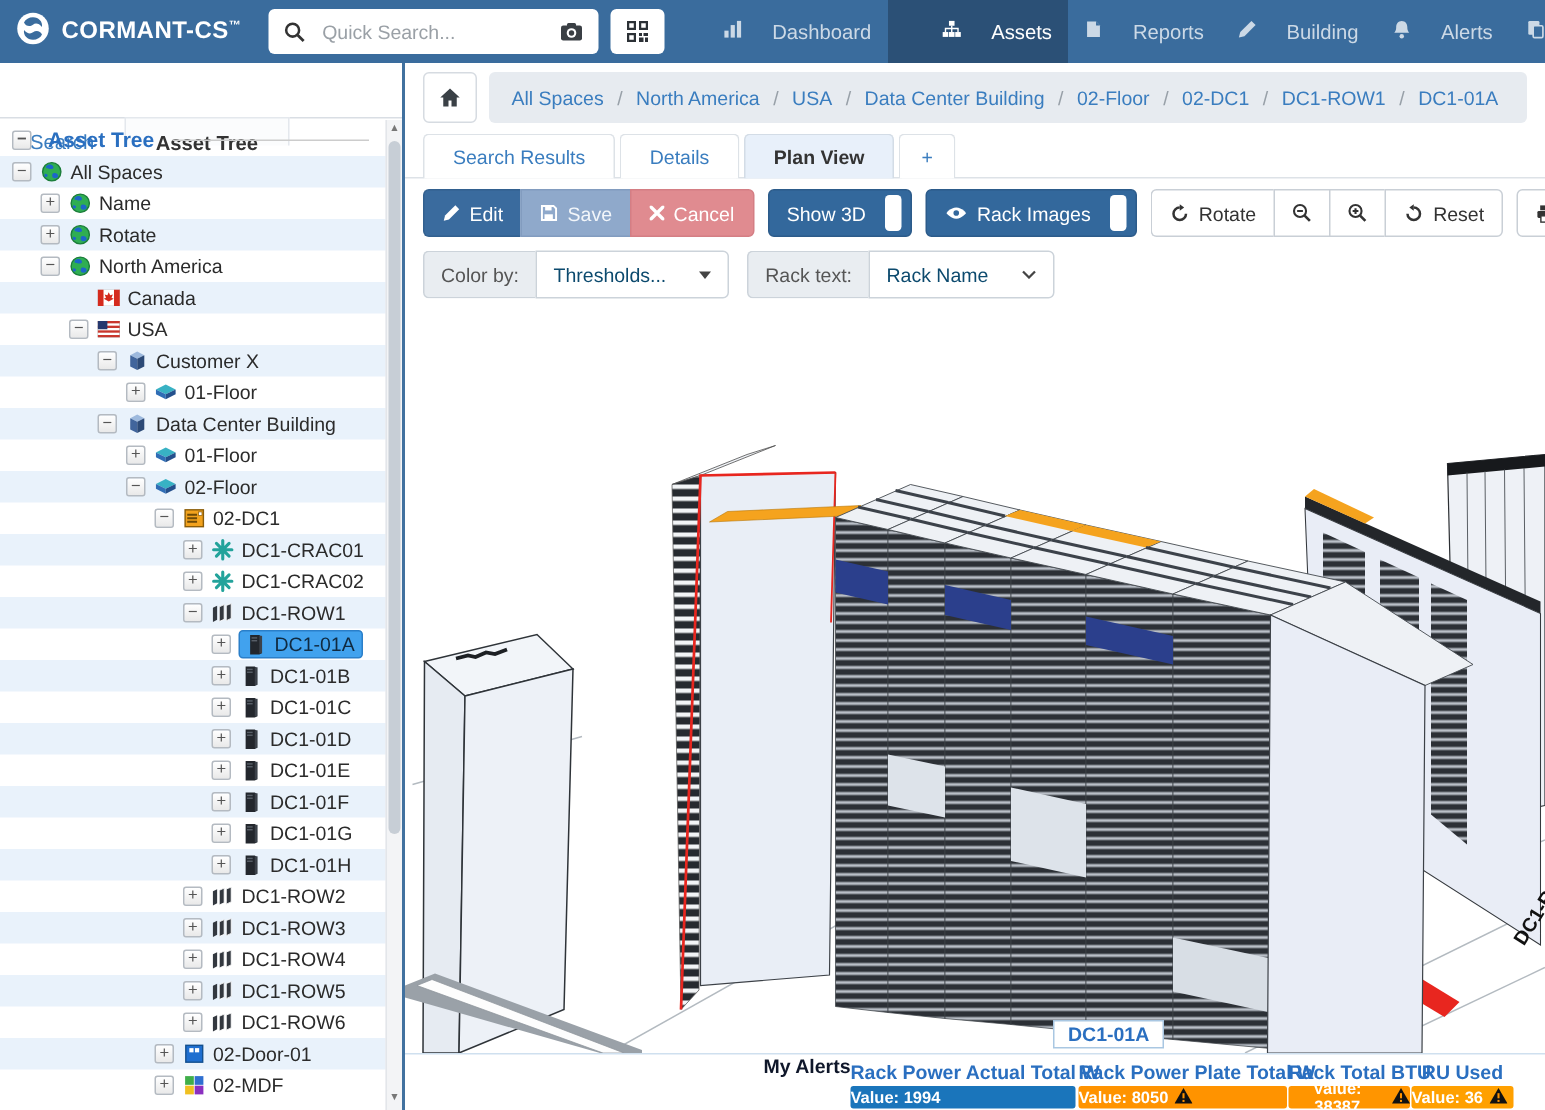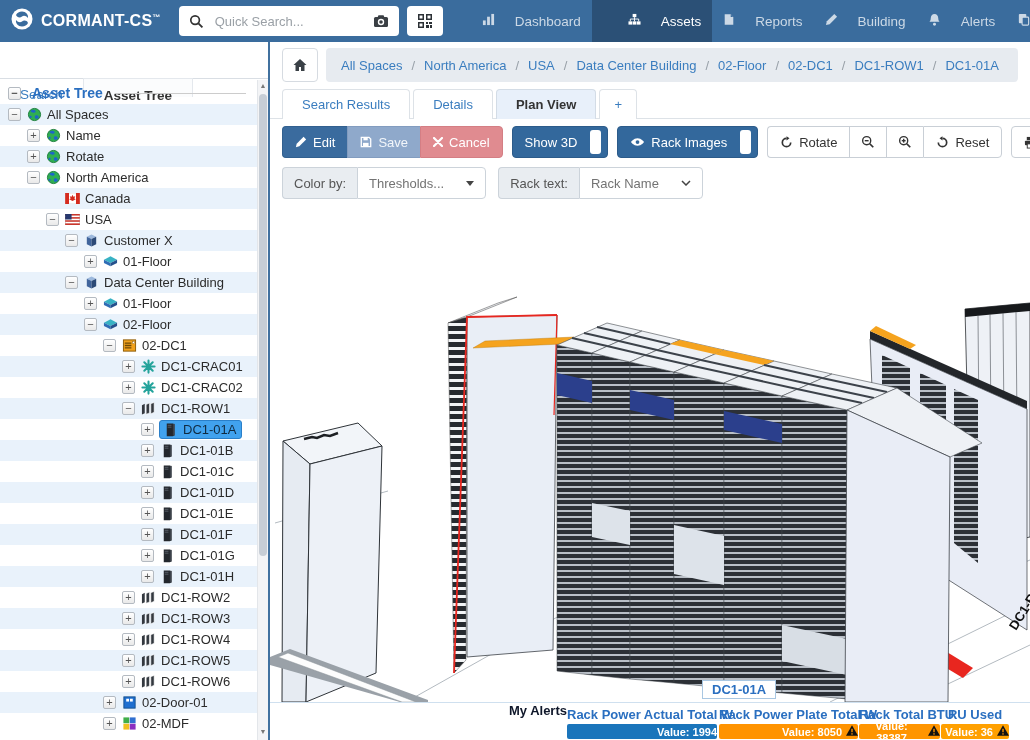--- a/index.html
+++ b/index.html
@@ -71,35 +71,35 @@
   .btn-save { background:#8fa9cb; border-color:#829cbf; color:#f2f6fa; }
   .btn-cancel { background:#e08b90; border-color:#d47e84; color:#fff; }
   .btn-toggle { background:#33689c; border-color:#2c5b8a; color:#fff; padding-right:6px; }
   .toggle-handle { width:11px; height:24px; background:#fff; border-radius:3px; margin-left:7px; }
   .btn-icon-only { padding:0 11px; }
 
   
   .filter-row { display:flex; gap:12px; padding:2px 12px 6px 12px; height:40px; }
   .igroup { display:flex; height:32px; }
   .iaddon { background:#e9edf1; border:1px solid #ccd3da; border-right:none; border-radius:4px 0 0 4px; color:#555; display:flex; align-items:center; padding:0 11px; }
-  .ivalue { background:#fff; border:1px solid #ccd3da; border-radius:0 4px 4px 0; display:flex; align-items:center; gap:22px; padding:0 11px; cursor:pointer; color:#737373; }
+  .ivalue { background:#fff; border:1px solid #ccd3da; border-radius:0 4px 4px 0; display:flex; align-items:center; gap:22px; padding:0 11px; cursor:pointer; color:#0c4a6e; }
   .caret { width:0; height:0; border-left:4px solid transparent; border-right:4px solid transparent; border-top:5px solid #444; }
 
   
   .viewport { position:relative; height:497px; background:#fff; overflow:hidden; }
   .viewport svg { display:block; }
   .float-label { position:absolute; left:432px; bottom:3px; background:#fff; border:1px solid #a9c7e2; color:#2a6fc0; font-weight:bold; font-size:13px; padding:1px 9px; }
 
   
   .alerts { height:53px; border-top:1px solid #cfe0ef; position:relative; background:#fff; font-size:13px; }
   .my-alerts { position:absolute; left:225px; top:0; width:72px; text-align:right; font-weight:bold; color:#0f172a; }
   .acol { position:absolute; top:4px; text-align:center; }
   .ahead { color:#2a6fc0; font-weight:bold; font-size:13px; white-space:nowrap; }
   .abar { margin-top:2px; height:15px; border-radius:2px; color:#fff; font-size:11px; font-weight:bold;
-    display:flex; align-items:center; justify-content:flex-end; gap:4px; }
+    display:flex; align-items:center; justify-content:flex-start; gap:4px; }
 </style>
 </head>
 <body>
 
 <div class="navbar">
   <div class="brand">
     <span>
       <svg width="24" height="24" viewBox="0 0 24 24">
           <circle cx="12" cy="12" r="10.5" fill="#fff"></circle>
           <path d="M12 4.5c4 0 6.5 3 6 6.5-2-2.5-4.5-2.8-6-1.5-2 1.6-5 1-6-1.5 1-2.2 3.3-3.5 6-3.5z" fill="#3a6c9d"></path>

